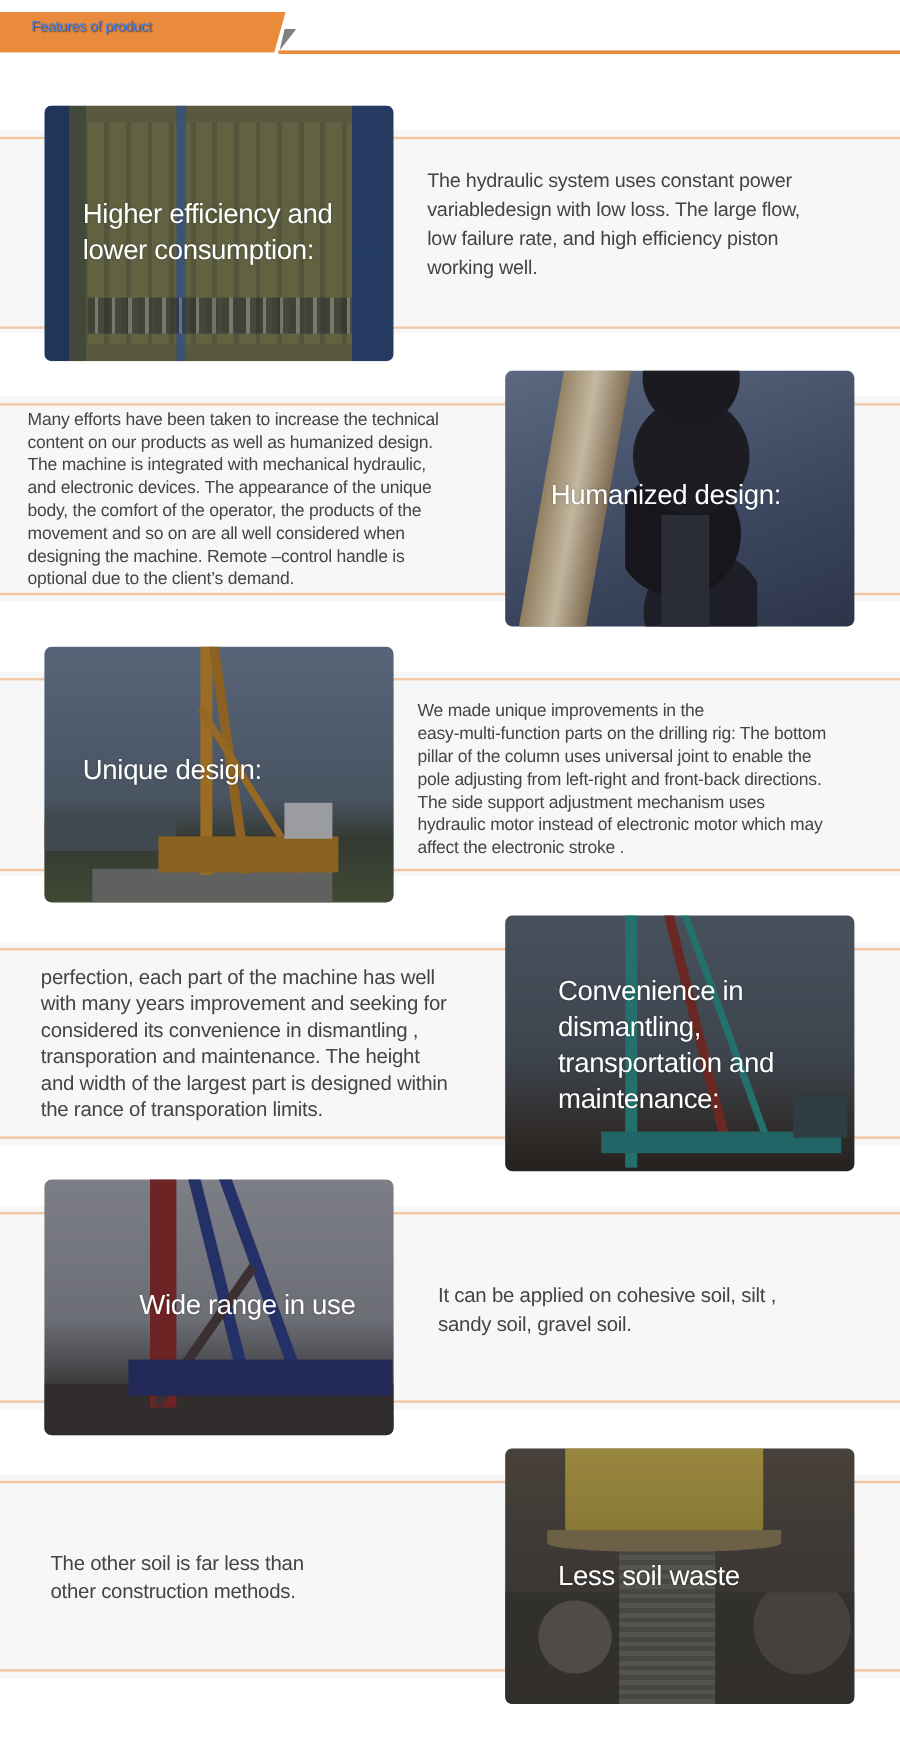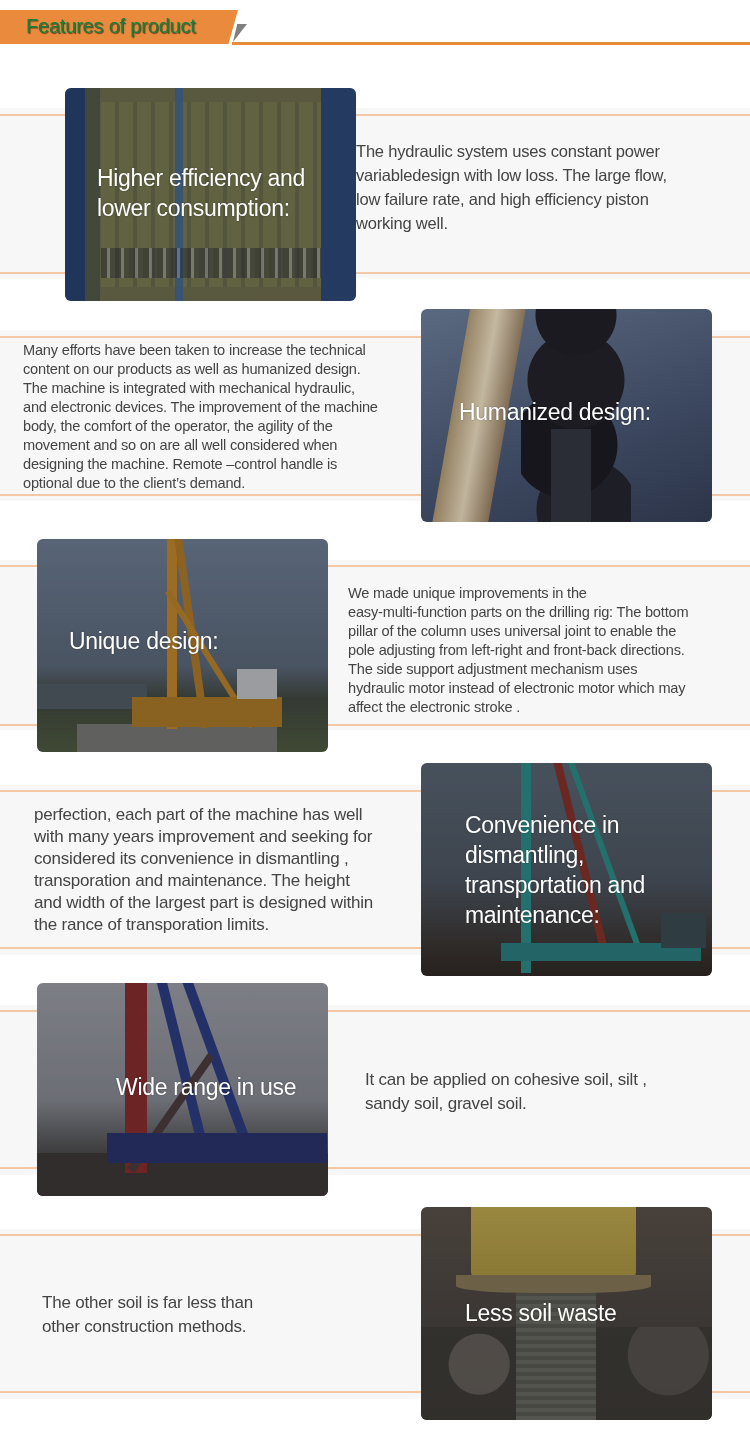--- a/index.html
+++ b/index.html
@@ -7,21 +7,21 @@
   body { font-family: "Liberation Sans", sans-serif; position: relative; }
 
   .header { position: absolute; left: 0; top: 0; width: 750px; height: 46px; }
   .header-tab {
     position: absolute; left: 0; top: 10px; width: 238px; height: 34px;
     background: #ea8a3d;
     clip-path: polygon(0 0, 100% 0, 96% 100%, 0 100%);
   }
   .header-title {
     position: absolute; left: 26px; top: 15px;
-    font-size: 20px; color: #15803d;
+    font-size: 12px; color: #3b82f6;
     text-shadow: 1px 1px 1px rgba(0,0,0,0.55);
     letter-spacing: -0.2px;
   }
   .header-fold2 {
     position: absolute; left: 233px; top: 24px; width: 14px; height: 18px;
     background: #808080;
     clip-path: polygon(0 100%, 30% 0, 100% 0);
   }
   .header-line {
     position: absolute; left: 232px; top: 42px; width: 518px; height: 3px;
@@ -46,21 +46,20 @@
   }
   .desc {
     position: absolute; color: #444444; letter-spacing: -0.2px;
   }
 
   
   .p1 {
     background:
       linear-gradient(rgba(40,40,50,0.35), rgba(40,40,50,0.35)),
       linear-gradient(90deg, #1f4d8a 0 7%, #6e7a3e 7% 12%, #a6a14a 12% 88%, #2a5a98 88% 100%);
-    margin-left: 28px;
   }
   .p1 .inner1 { position:absolute; left:36px; top:14px; width:220px; height:185px; background: repeating-linear-gradient(90deg, #8a8a45 0 14px, #6d6d3c 14px 18px); opacity:.7; }
   .p1 .inner2 { position:absolute; left:110px; top:0; width:8px; height:213px; background:#3d6aa3; opacity:.8; }
   .p1 .inner3 { position:absolute; left:36px; top:160px; width:220px; height:30px; background: repeating-linear-gradient(90deg, #222 0 6px, #ccc 6px 9px, #333 9px 14px); opacity:.5; }
   .p1 .shade { position:absolute; inset:0; background: rgba(30,35,60,0.35); }
 
   .p2 { background: linear-gradient(160deg, #5a6880 0%, #3c4860 60%, #2c3448 100%); }
   .p2 .mast { position:absolute; left:30px; top:-10px; width:55px; height:240px; background: linear-gradient(90deg,#a08860,#d8c8a8,#8a7050); transform: rotate(10deg); opacity:.85; }
   .p2 .auger { position:absolute; left:100px; top:-20px; width:110px; height:260px; background: radial-gradient(circle at 50% 10%, #1a1a20 0 40px, transparent 41px), radial-gradient(circle at 50% 35%, #1c1c22 0 48px, transparent 49px), radial-gradient(circle at 40% 60%, #16161c 0 52px, transparent 53px), radial-gradient(circle at 60% 85%, #1e1e26 0 50px, transparent 51px); }
   .p2 .shaft { position:absolute; left:130px; top:120px; width:40px; height:110px; background:#2a2d36; }
@@ -139,22 +138,22 @@
     <div class="auger"></div>
     <div class="shaft"></div>
   <div class="photo-label" style="left:38px;top:88px;">
     <div>Humanized design:</div>
   </div>
 </div>
 <div class="desc" style="left:23px;top:341px;font-size:14.6px;line-height:19px;">
   <div>Many efforts have been taken to increase the technical</div>
   <div>content on our products as well as humanized design.</div>
   <div>The machine is integrated with mechanical hydraulic,</div>
-  <div>and electronic devices. The improvement of the machine</div>
-  <div>body, the comfort of the operator, the agility of the</div>
+  <div>and electronic devices. The appearance of the unique</div>
+  <div>body, the comfort of the operator, the products of the</div>
   <div>movement and so on are all well considered when</div>
   <div>designing the machine. Remote –control handle is</div>
   <div>optional due to the client’s demand.</div>
 </div>
 
 <div class="band" style="top:560px;height:170px;">
   <div class="band-line-top" style="top:5px;"></div>
   <div class="band-line-bottom" style="top:164px;"></div>
 </div>
 <div class="photo p3" style="left:37px;top:539px;">

